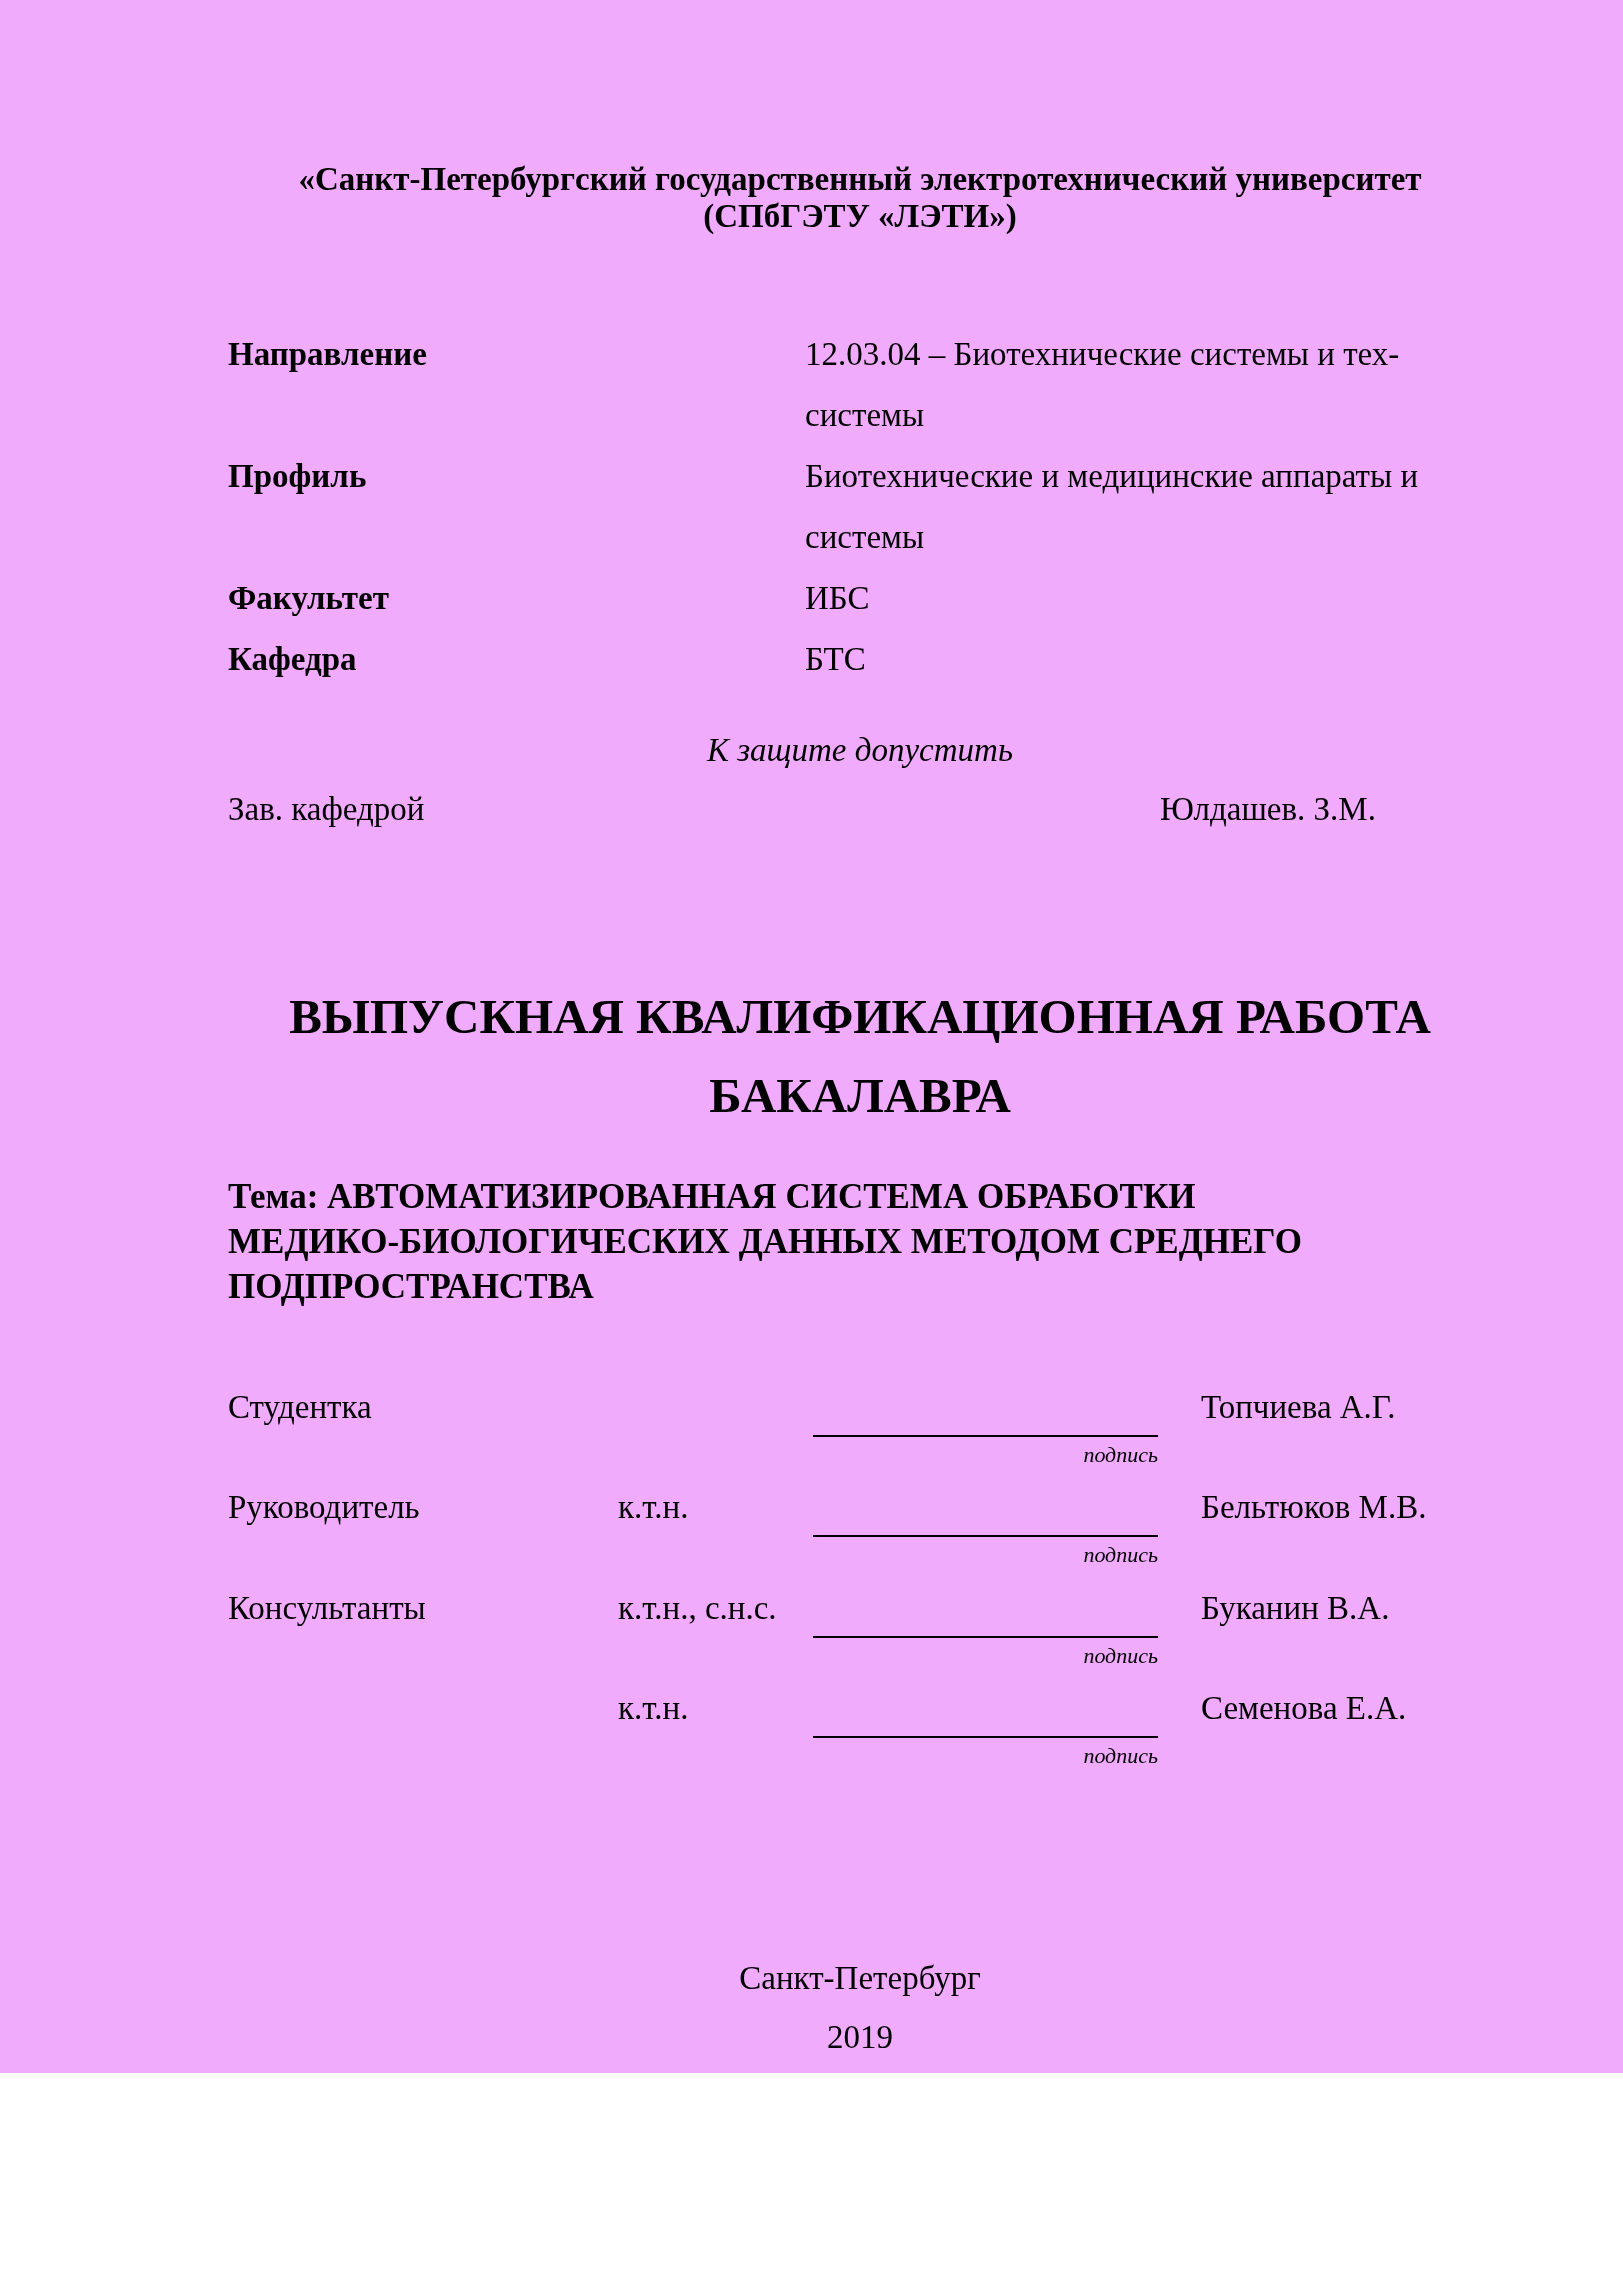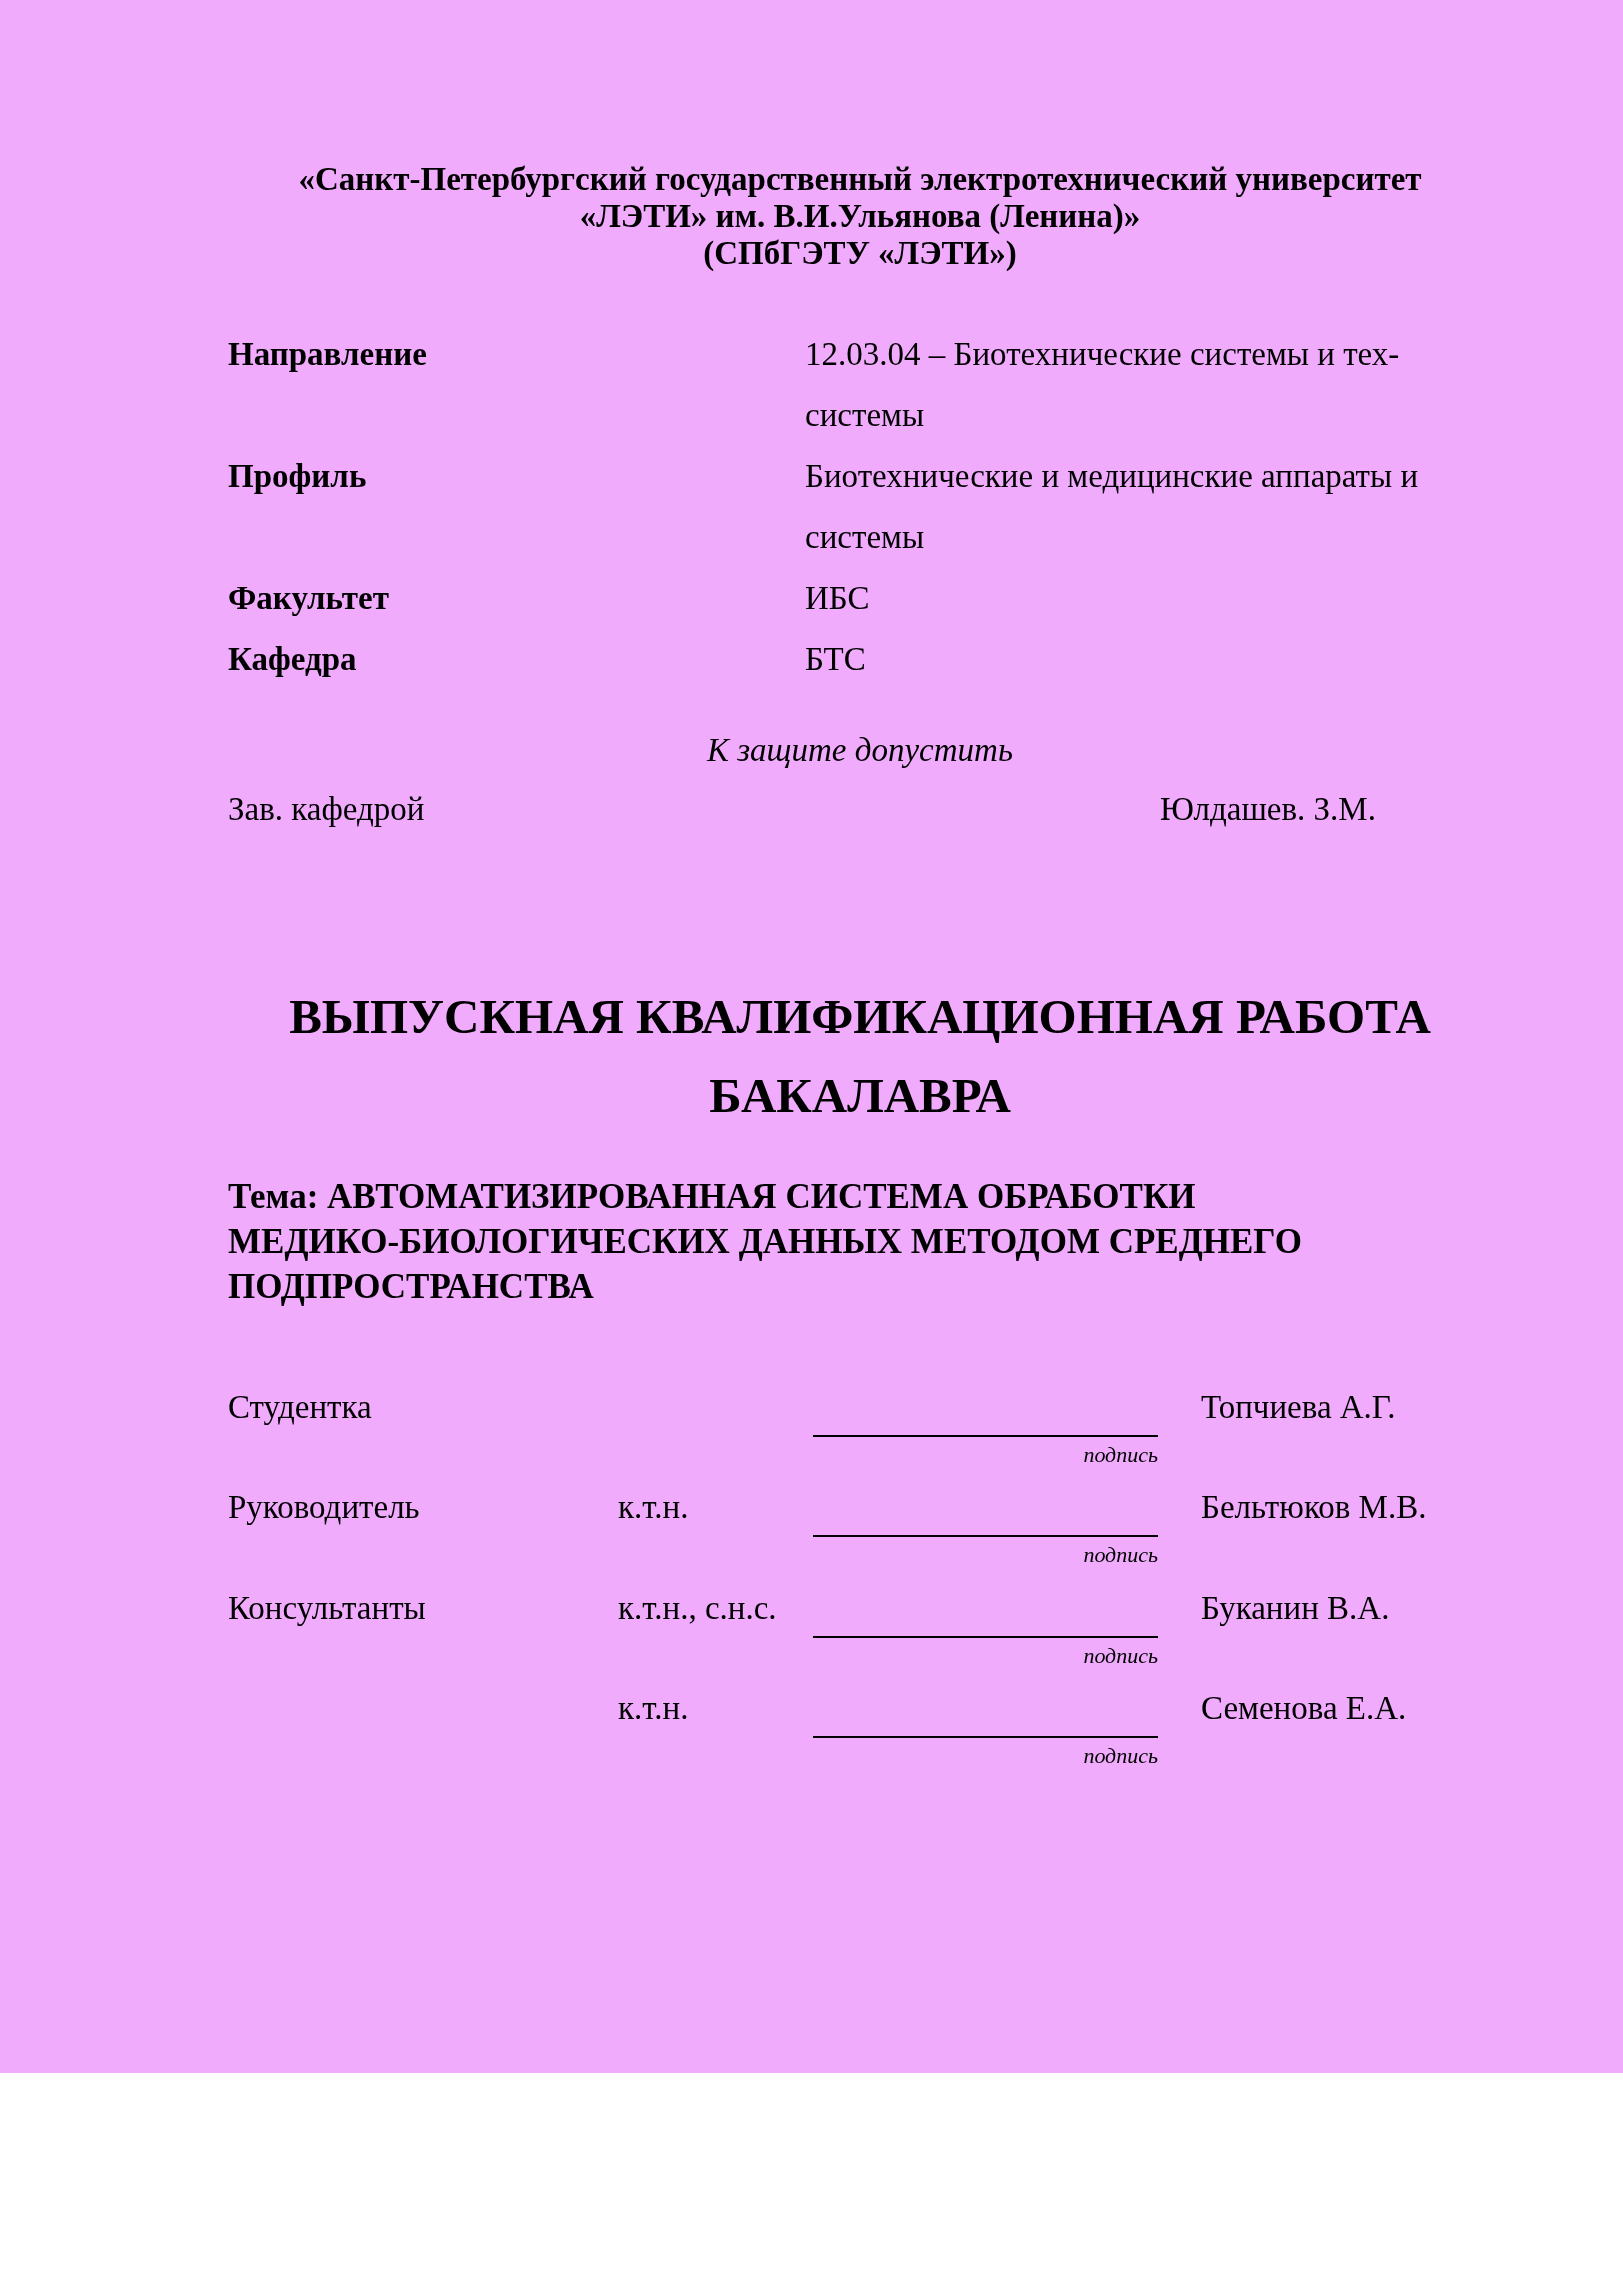--- a/index.html
+++ b/index.html
@@ -156,21 +156,20 @@
   }
 </style>
 </head>
 <body>
 
 <div class="page">
   <div class="content">
 
     <div class="uni-header">
       <div>«Санкт-Петербургский государственный электротехнический университет</div>
-      <div>«ЛЭТИ» им. В.И.Ульянова (Ленина)»</div>
       <div>(СПбГЭТУ «ЛЭТИ»)</div>
     </div>
 
     <div class="fields">
       <div class="frow">
         <span class="flabel">Направление</span>
         <span class="fvalue">12.03.04 – Биотехнические системы и тех-</span>
       </div>
       <div class="frow">
         <span class="flabel"></span>
@@ -237,16 +236,20 @@
       </div>
       <div class="sig-row r3">
         <span class="sig-role"></span>
         <span class="sig-degree">к.т.н.</span>
         <div class="sig-line"></div>
         <div class="sig-caption">подпись</div>
         <span class="sig-name">Семенова Е.А.</span>
       </div>
     </div>
 
+    <div class="footer">
+      <div>Санкт-Петербург</div>
+      <div>2019</div>
+    </div>
 
   </div>
 </div>
 
 
 </body></html>

